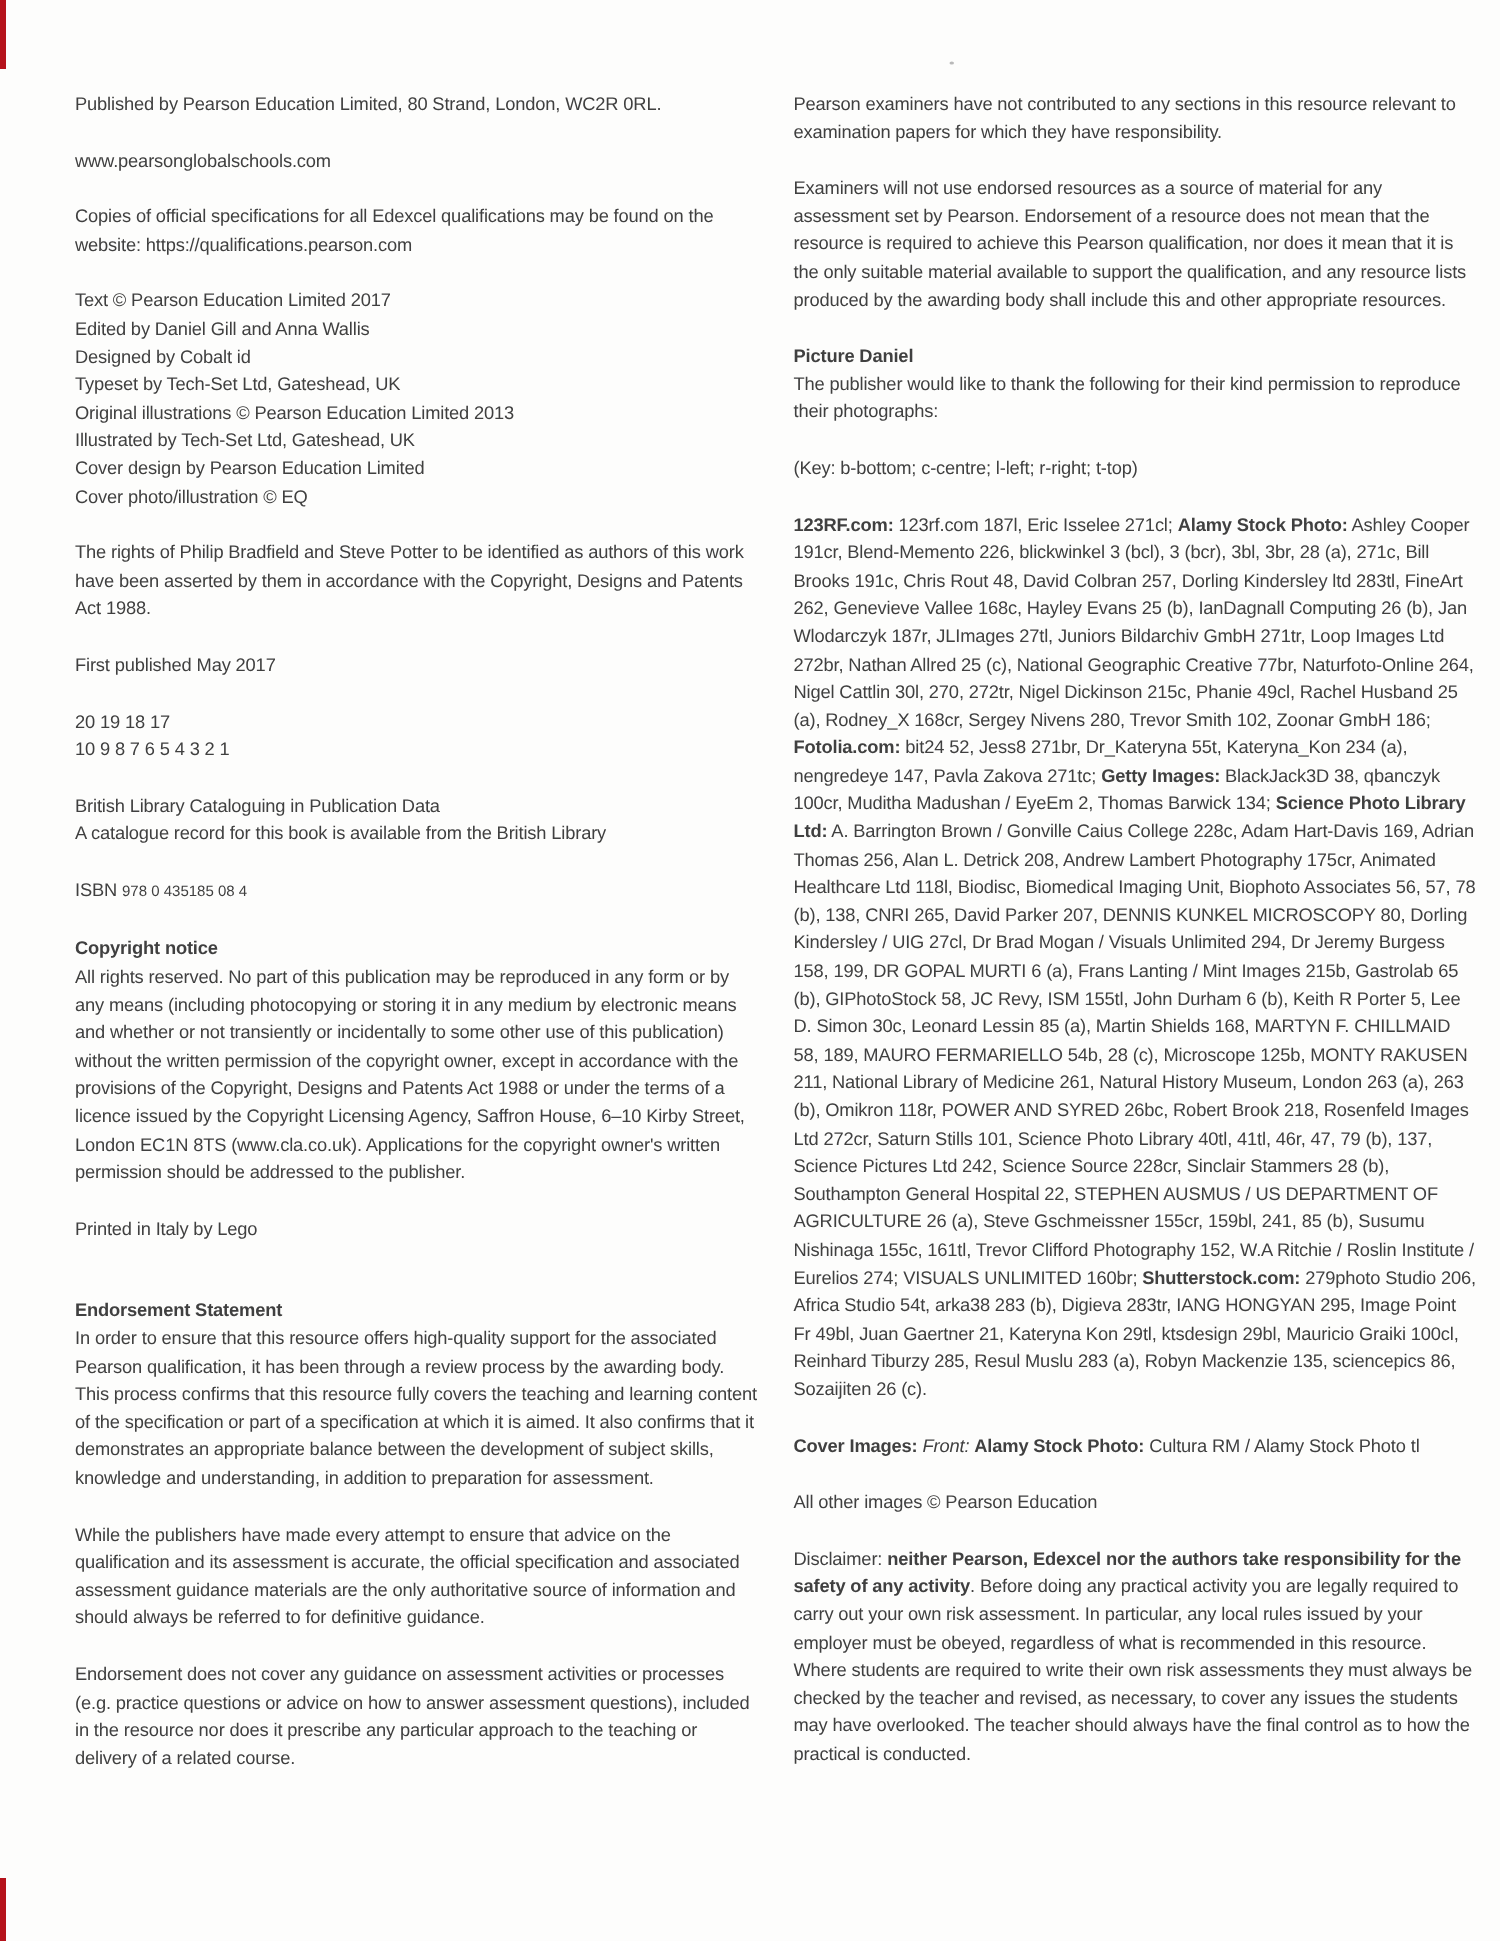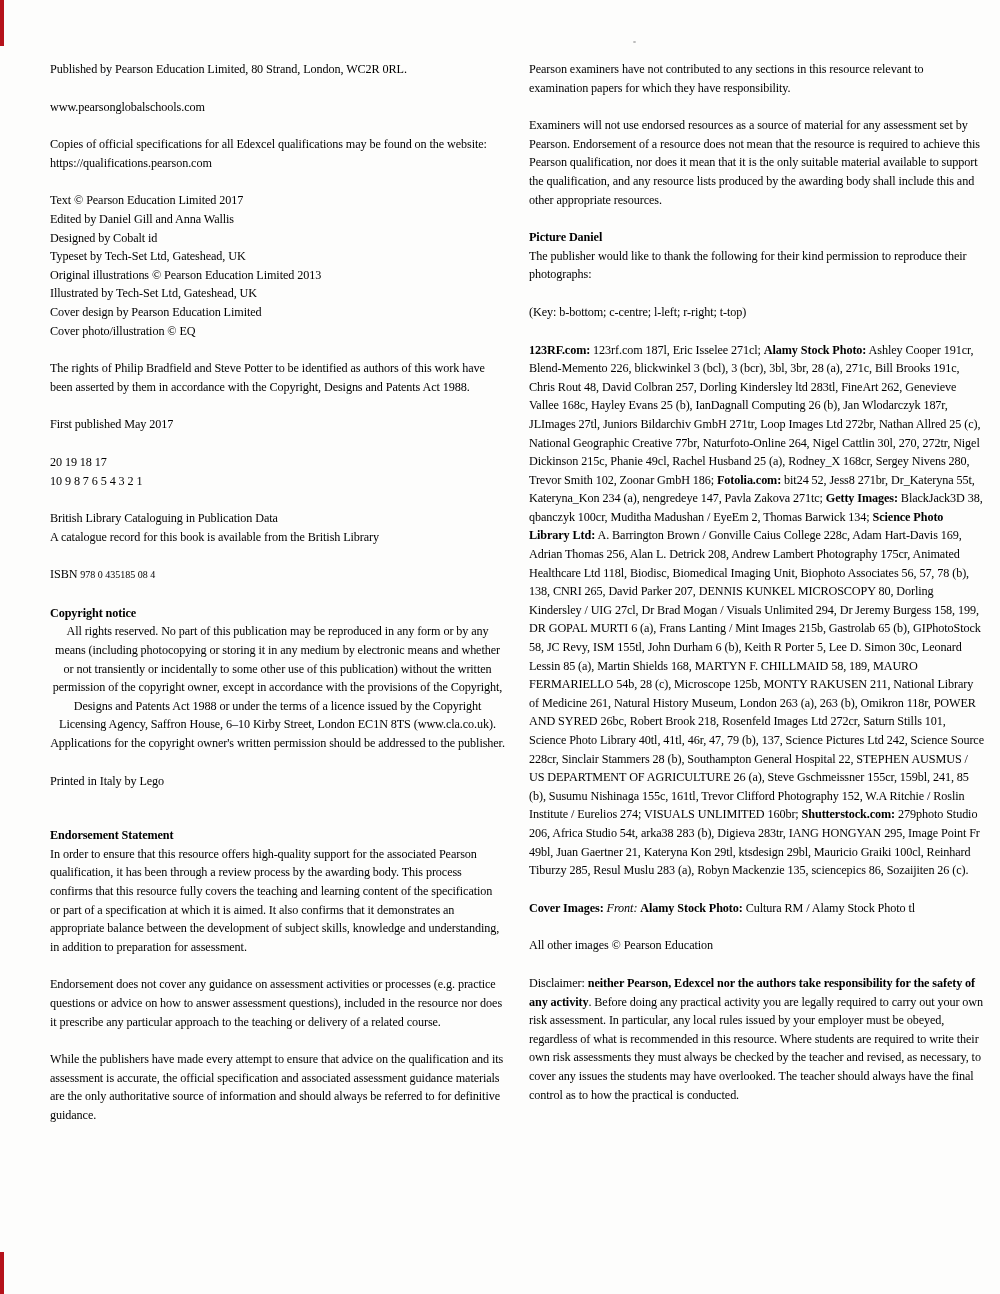--- a/index.html
+++ b/index.html
@@ -5,37 +5,37 @@
   html, body {
     margin: 0; padding: 0;
     background: #ffffff;
   }
   .page {
     position: relative;
     width: 1000px;
     height: 1294px;
     background: #fdfdfc;
     overflow: hidden;
-    font-family: Liberation Serif, serif;
+    font-family: Liberation Sans, sans-serif;
     font-size: 12.2px;
     line-height: 18.6px;
-    color: #000000;
+    color: #404040;
     letter-spacing: -0.1px;
     box-sizing: border-box;
   }
   .columns {
     position: absolute;
     top: 60px; left: 50px; right: 16px;
     display: flex;
     gap: 24px;
   }
   .col { width: 455px; }
   .para { margin: 0 0 19px 0; }
   .para:last-child { margin-bottom: 0; }
-  .tight { margin-bottom: 0; text-align: center; }
+  .tight { margin-bottom: 0; }
   .lines div { margin: 0; }
   .heading { font-weight: bold; margin: 0; }
   .gap-lg { margin-bottom: 36px; }
   .isbn-num { font-size: 10px; letter-spacing: 0; }
   .edge-mark {
     position: absolute;
     left: 0;
     width: 4px;
     background: #b5121b;
   }
@@ -96,22 +96,22 @@
         <p class="tight" style="margin:0">All rights reserved. No part of this publication may be reproduced in any form or by any means (including photocopying or storing it in any medium by electronic means and whether or not transiently or incidentally to some other use of this publication) without the written permission of the copyright owner, except in accordance with the provisions of the Copyright, Designs and Patents Act 1988 or under the terms of a licence issued by the Copyright Licensing Agency, Saffron House, 6–10 Kirby Street, London EC1N 8TS (www.cla.co.uk). Applications for the copyright owner's written permission should be addressed to the publisher.</p>
       </div>
 
       <p class="para gap-lg">Printed in Italy by Lego</p>
 
       <div class="para">
         <p class="heading">Endorsement Statement</p>
         <p style="margin:0">In order to ensure that this resource offers high-quality support for the associated Pearson qualification, it has been through a review process by the awarding body. This process confirms that this resource fully covers the teaching and learning content of the specification or part of a specification at which it is aimed. It also confirms that it demonstrates an appropriate balance between the development of subject skills, knowledge and understanding, in addition to preparation for assessment.</p>
       </div>
 
+      <p class="para">While the publishers have made every attempt to ensure that advice on the qualification and its assessment is accurate, the official specification and associated assessment guidance materials are the only authoritative source of information and should always be referred to for definitive guidance.</p>
       <p class="para">Endorsement does not cover any guidance on assessment activities or processes (e.g. practice questions or advice on how to answer assessment questions), included in the resource nor does it prescribe any particular approach to the teaching or delivery of a related course.</p>
-      <p class="para">While the publishers have made every attempt to ensure that advice on the qualification and its assessment is accurate, the official specification and associated assessment guidance materials are the only authoritative source of information and should always be referred to for definitive guidance.</p>
     </div>
 
     <div class="col">
       <p class="para">Pearson examiners have not contributed to any sections in this resource relevant to examination papers for which they have responsibility.</p>
       <p class="para">Examiners will not use endorsed resources as a source of material for any assessment set by Pearson. Endorsement of a resource does not mean that the resource is required to achieve this Pearson qualification, nor does it mean that it is the only suitable material available to support the qualification, and any resource lists produced by the awarding body shall include this and other appropriate resources.</p>
 
       <div class="para">
         <p class="heading">Picture Daniel</p>
         <p style="margin:0">The publisher would like to thank the following for their kind permission to reproduce their photographs:</p>
       </div>

